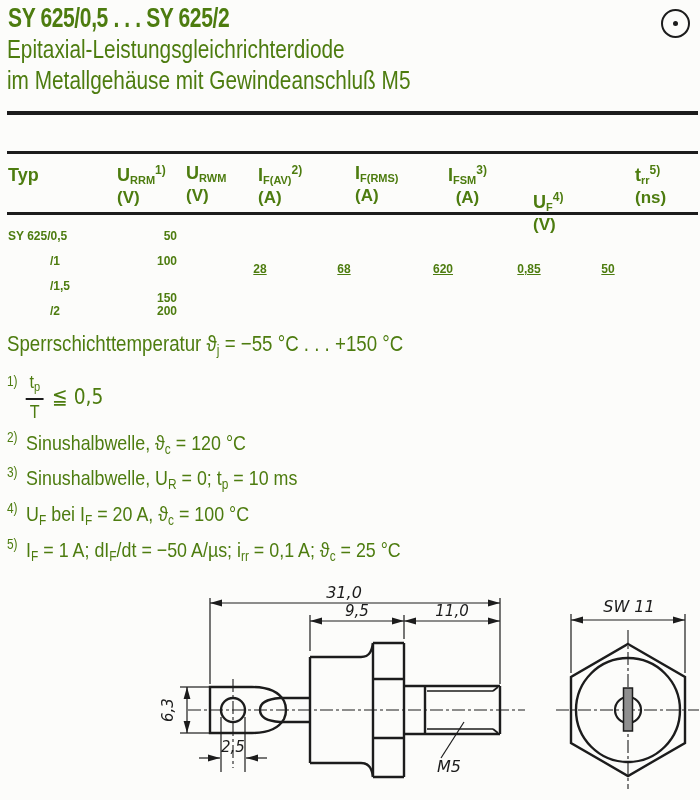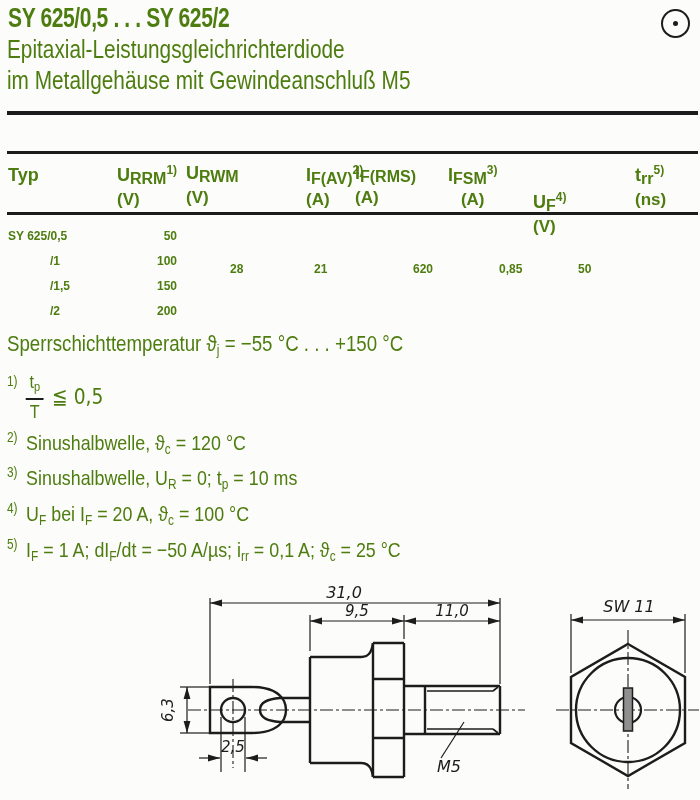--- a/index.html
+++ b/index.html
@@ -18,28 +18,28 @@
   .corner-icon{left:661px;top:9px;width:25px;height:25px;border:2px solid #1c1c1c;border-radius:50%;display:flex;align-items:center;justify-content:center;}
   .corner-icon .dot{width:5px;height:5px;background:#1c1c1c;border-radius:50%;}
 
   .rule{left:7px;width:691px;background:#1c1c1c;}
   .rule1{top:111px;height:4px;}
   .rule2{top:151px;height:3px;}
   .rule3{top:212px;height:3px;}
 
   .th{position:absolute;top:163px;}
   .th1{font-size:18px;font-weight:700;white-space:nowrap;}
-  .th1 sub{font-size:16px;vertical-align:-3px;}
+  .th1 sub{font-size:11px;vertical-align:-3px;}
   .th1 sup{font-size:12px;vertical-align:7px;}
   .th2{font-size:17px;font-weight:700;margin-top:2px;}
   .typ-h{top:165px;font-size:18px;font-weight:700;}
 
   .cell{position:absolute;font-size:12px;font-weight:700;white-space:nowrap;}
   .volt{width:47px;text-align:right;}
-  .shared{width:60px;}
+  .shared{width:60px;text-align:center;text-decoration:underline;}
 
   .bodyline{font-size:22px;font-weight:400;}
   .bodyline sub,.fnt sub{font-size:14px;vertical-align:-4px;}
   .fnm{font-size:14px;vertical-align:8px;margin-right:10px;display:inline-block;}
   .fn{left:7px;font-size:21px;}
   .fnt{white-space:nowrap;}
 
   .fn1wrap{left:7px;top:371px;display:flex;align-items:center;}
   .fn1wrap .fnm{align-self:flex-start;margin-top:2px;}
   .frac{display:inline-flex;flex-direction:column;align-items:center;margin-right:10px;}
@@ -71,21 +71,21 @@
   <div class="abs typ-h" style="left:8px;">Typ</div>
 
   <div class="th" style="left:117px;">
     <div class="th1"><span>U</span><sub>RRM</sub><sup>1)</sup></div>
     <div class="th2">(V)</div>
   </div>
   <div class="th" style="left:186px;">
     <div class="th1"><span>U</span><sub>RWM</sub></div>
     <div class="th2">(V)</div>
   </div>
-  <div class="th" style="left:258px;margin-left:48px;">
+  <div class="th" style="left:258px;">
     <div class="th1"><span>I</span><sub>F(AV)</sub><sup>2)</sup></div>
     <div class="th2">(A)</div>
   </div>
   <div class="th" style="left:355px;">
     <div class="th1"><span>I</span><sub>F(RMS)</sub></div>
     <div class="th2">(A)</div>
   </div>
   <div class="th" style="left:448px;text-align:center;">
     <div class="th1"><span>I</span><sub>FSM</sub><sup>3)</sup></div>
     <div class="th2">(A)</div>
@@ -99,25 +99,25 @@
     <div class="th2">(ns)</div>
   </div>
 
   <div class="cell" style="left:8px;top:229px;">SY 625/0,5</div>
   <div class="cell" style="left:50px;top:254px;">/1</div>
   <div class="cell" style="left:50px;top:279px;">/1,5</div>
   <div class="cell" style="left:50px;top:304px;">/2</div>
 
   <div class="cell volt" style="left:130px;top:229px;">50</div>
   <div class="cell volt" style="left:130px;top:254px;">100</div>
-  <div class="cell volt" style="left:130px;top:279px;">150</div>
+  <div class="cell volt" style="left:130px;top:291px;">150</div>
   <div class="cell volt" style="left:130px;top:304px;">200</div>
 
   <div class="cell shared" style="left:230px;top:262px;">28</div>
-  <div class="cell shared" style="left:314px;top:262px;">21</div>
+  <div class="cell shared" style="left:314px;top:262px;">68</div>
   <div class="cell shared" style="left:413px;top:262px;">620</div>
   <div class="cell shared" style="left:499px;top:262px;">0,85</div>
   <div class="cell shared" style="left:578px;top:262px;">50</div>
 
   <div class="abs bodyline cond" style="left:7px;top:331px;"><span>Sperrschichttemperatur </span><span>ϑ</span><sub>j</sub><span> = −55 °C . . . +150 °C</span></div>
 
   <div class="abs fn1wrap cond">
     <sup class="fnm">1)</sup>
     <span class="frac">
       <span class="num"><span>t</span><sub>p</sub></span>

